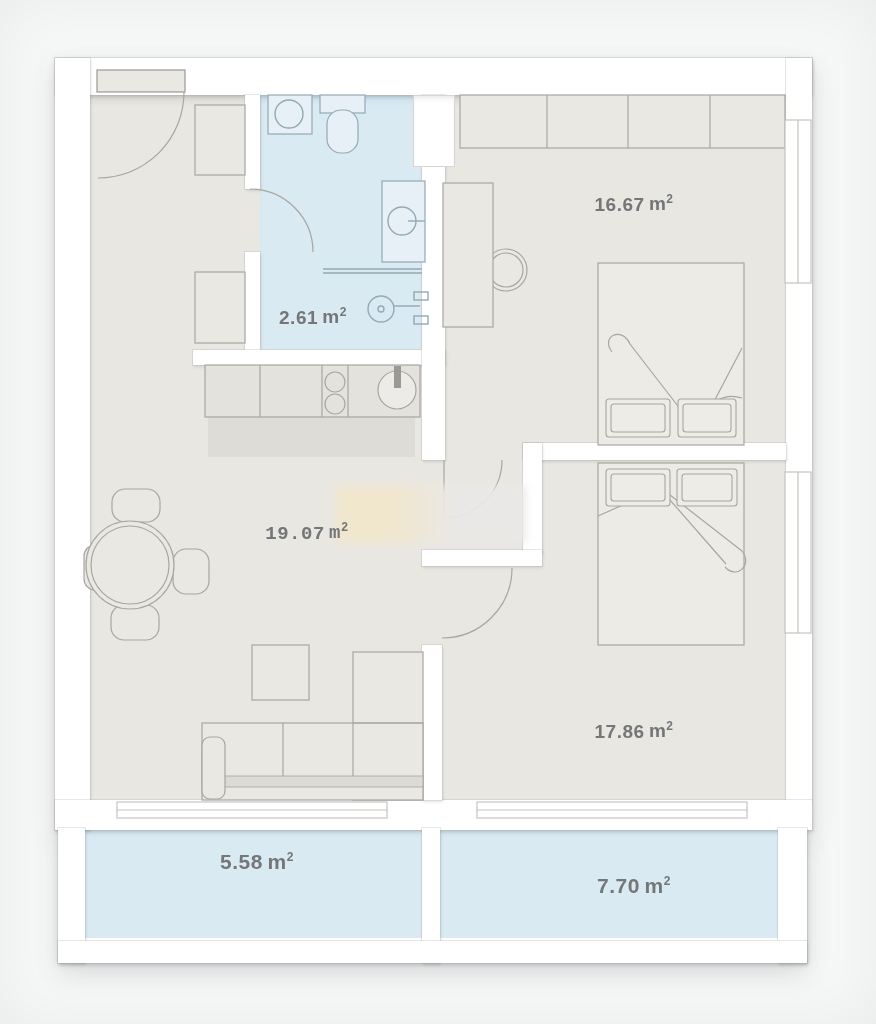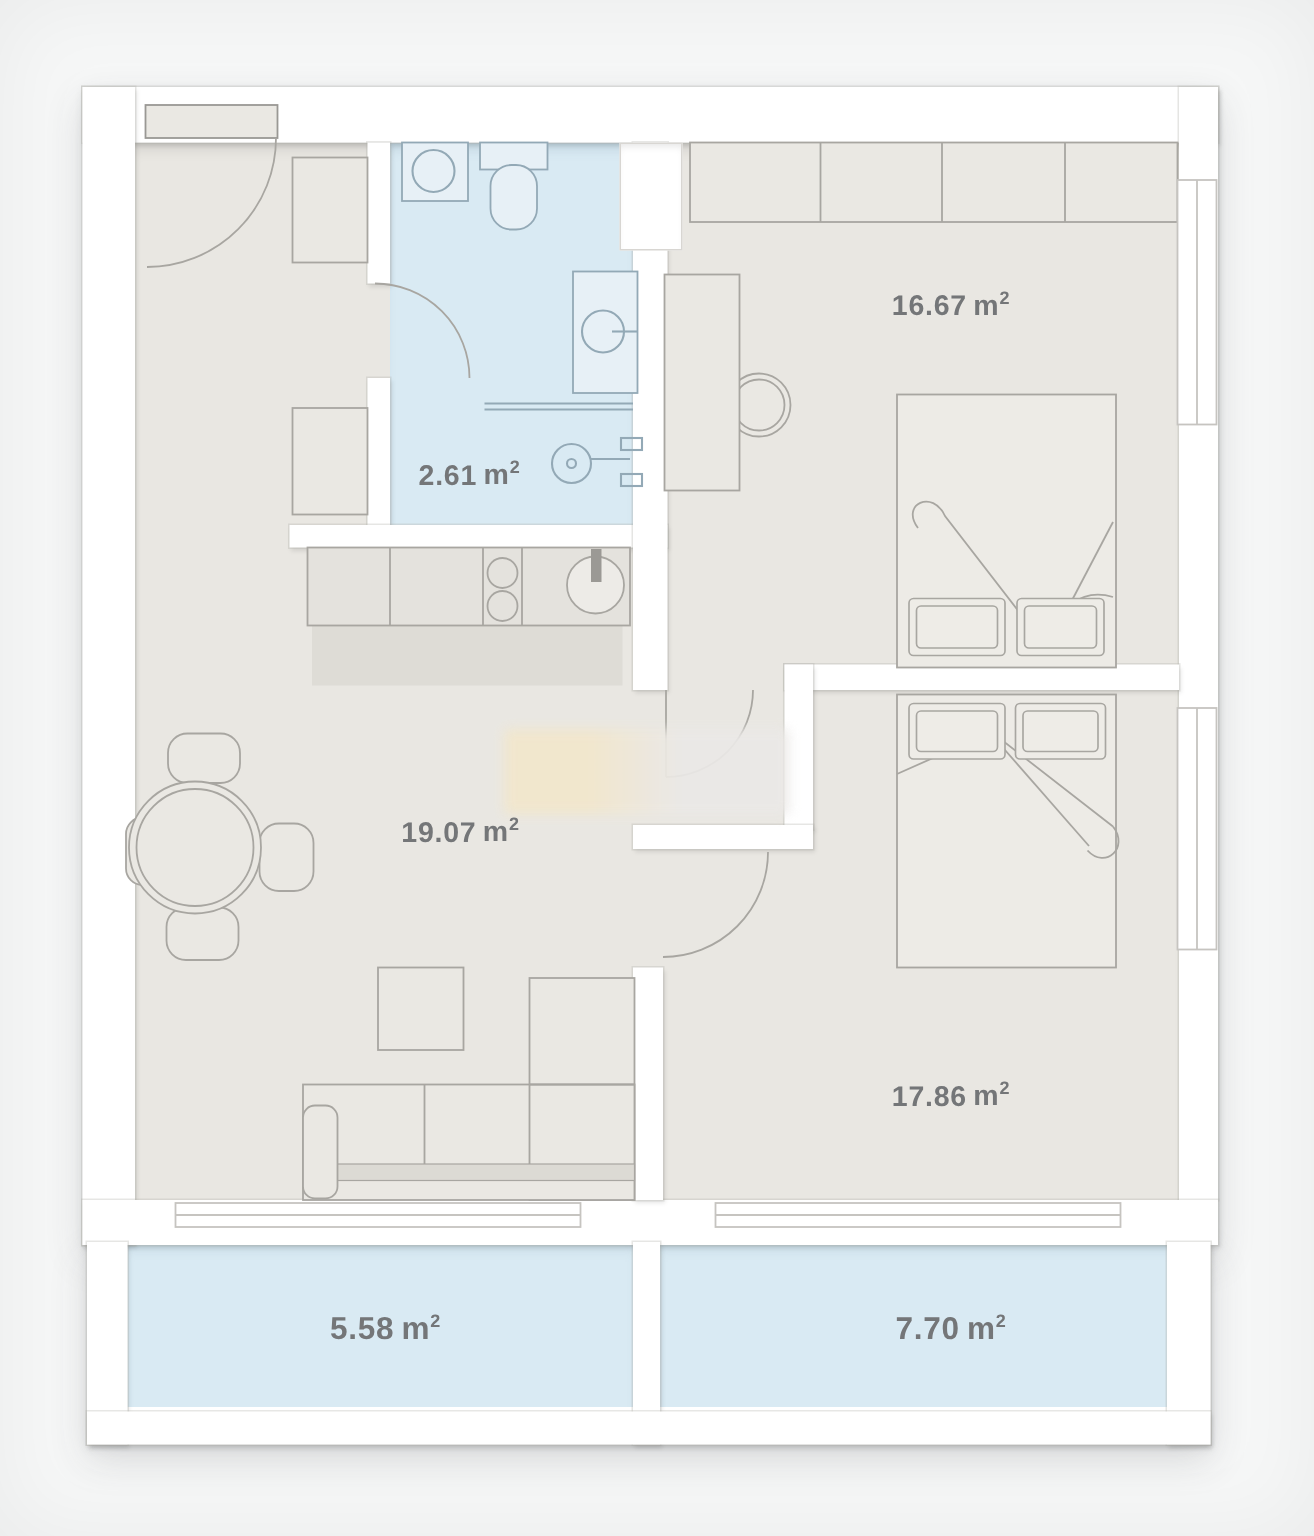--- a/index.html
+++ b/index.html
@@ -205,26 +205,26 @@
   </svg>
 
   <div class="watermark"></div>
 
   <div class="room-label" style="left:634px;top:204px;">
     <span>16.67</span> <span><span>m</span><sup>2</sup></span>
   </div>
   <div class="room-label" style="left:313px;top:317px;">
     <span>2.61</span> <span><span>m</span><sup>2</sup></span>
   </div>
-  <div class="room-label" style="left:307px;top:555px;">
+  <div class="room-label" style="left:307px;top:533px;font-family:Liberation Mono, monospace;">
     <span>19.07</span> <span><span>m</span><sup>2</sup></span>
   </div>
   <div class="room-label" style="left:634px;top:731px;">
     <span>17.86</span> <span><span>m</span><sup>2</sup></span>
   </div>
-  <div class="room-label lg" style="left:257px;top:886px;text-align:right;">
+  <div class="room-label lg" style="left:257px;top:862px;text-align:right;">
     <span>5.58</span> <span><span>m</span><sup>2</sup></span>
   </div>
   <div class="room-label lg" style="left:634px;top:886px;">
     <span>7.70</span> <span><span>m</span><sup>2</sup></span>
   </div>
 
 </div>
 
 </body></html>

